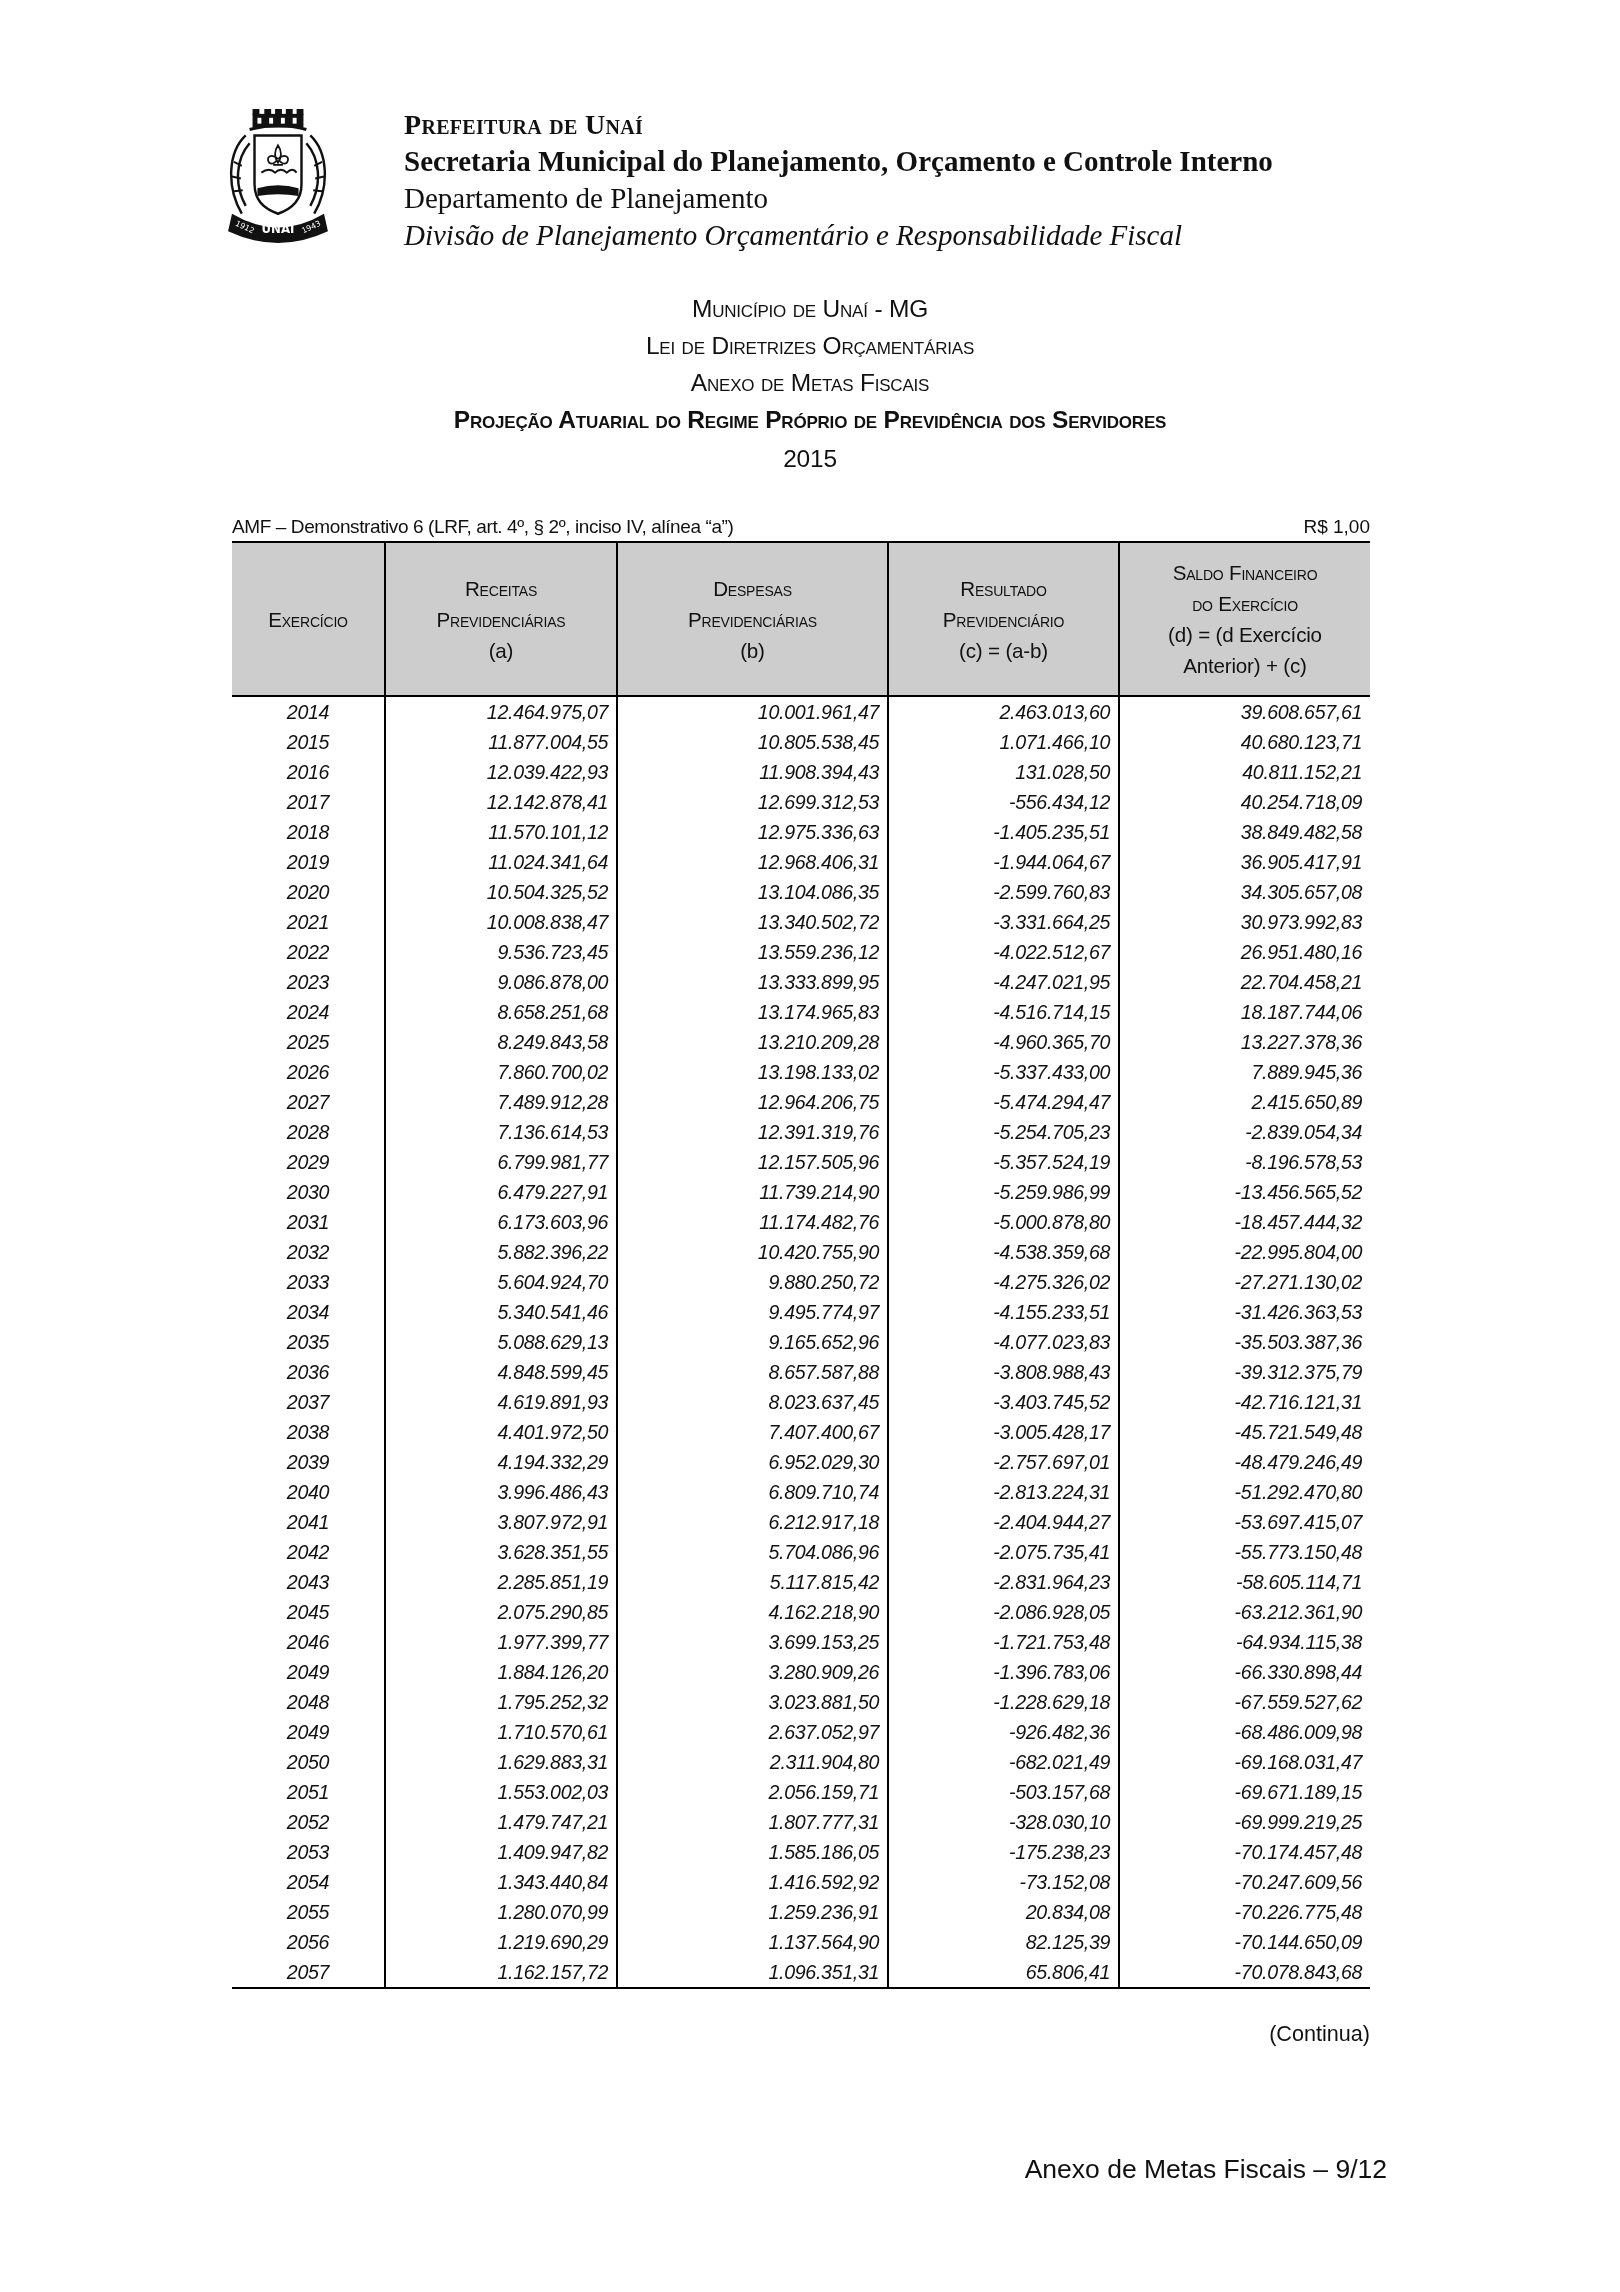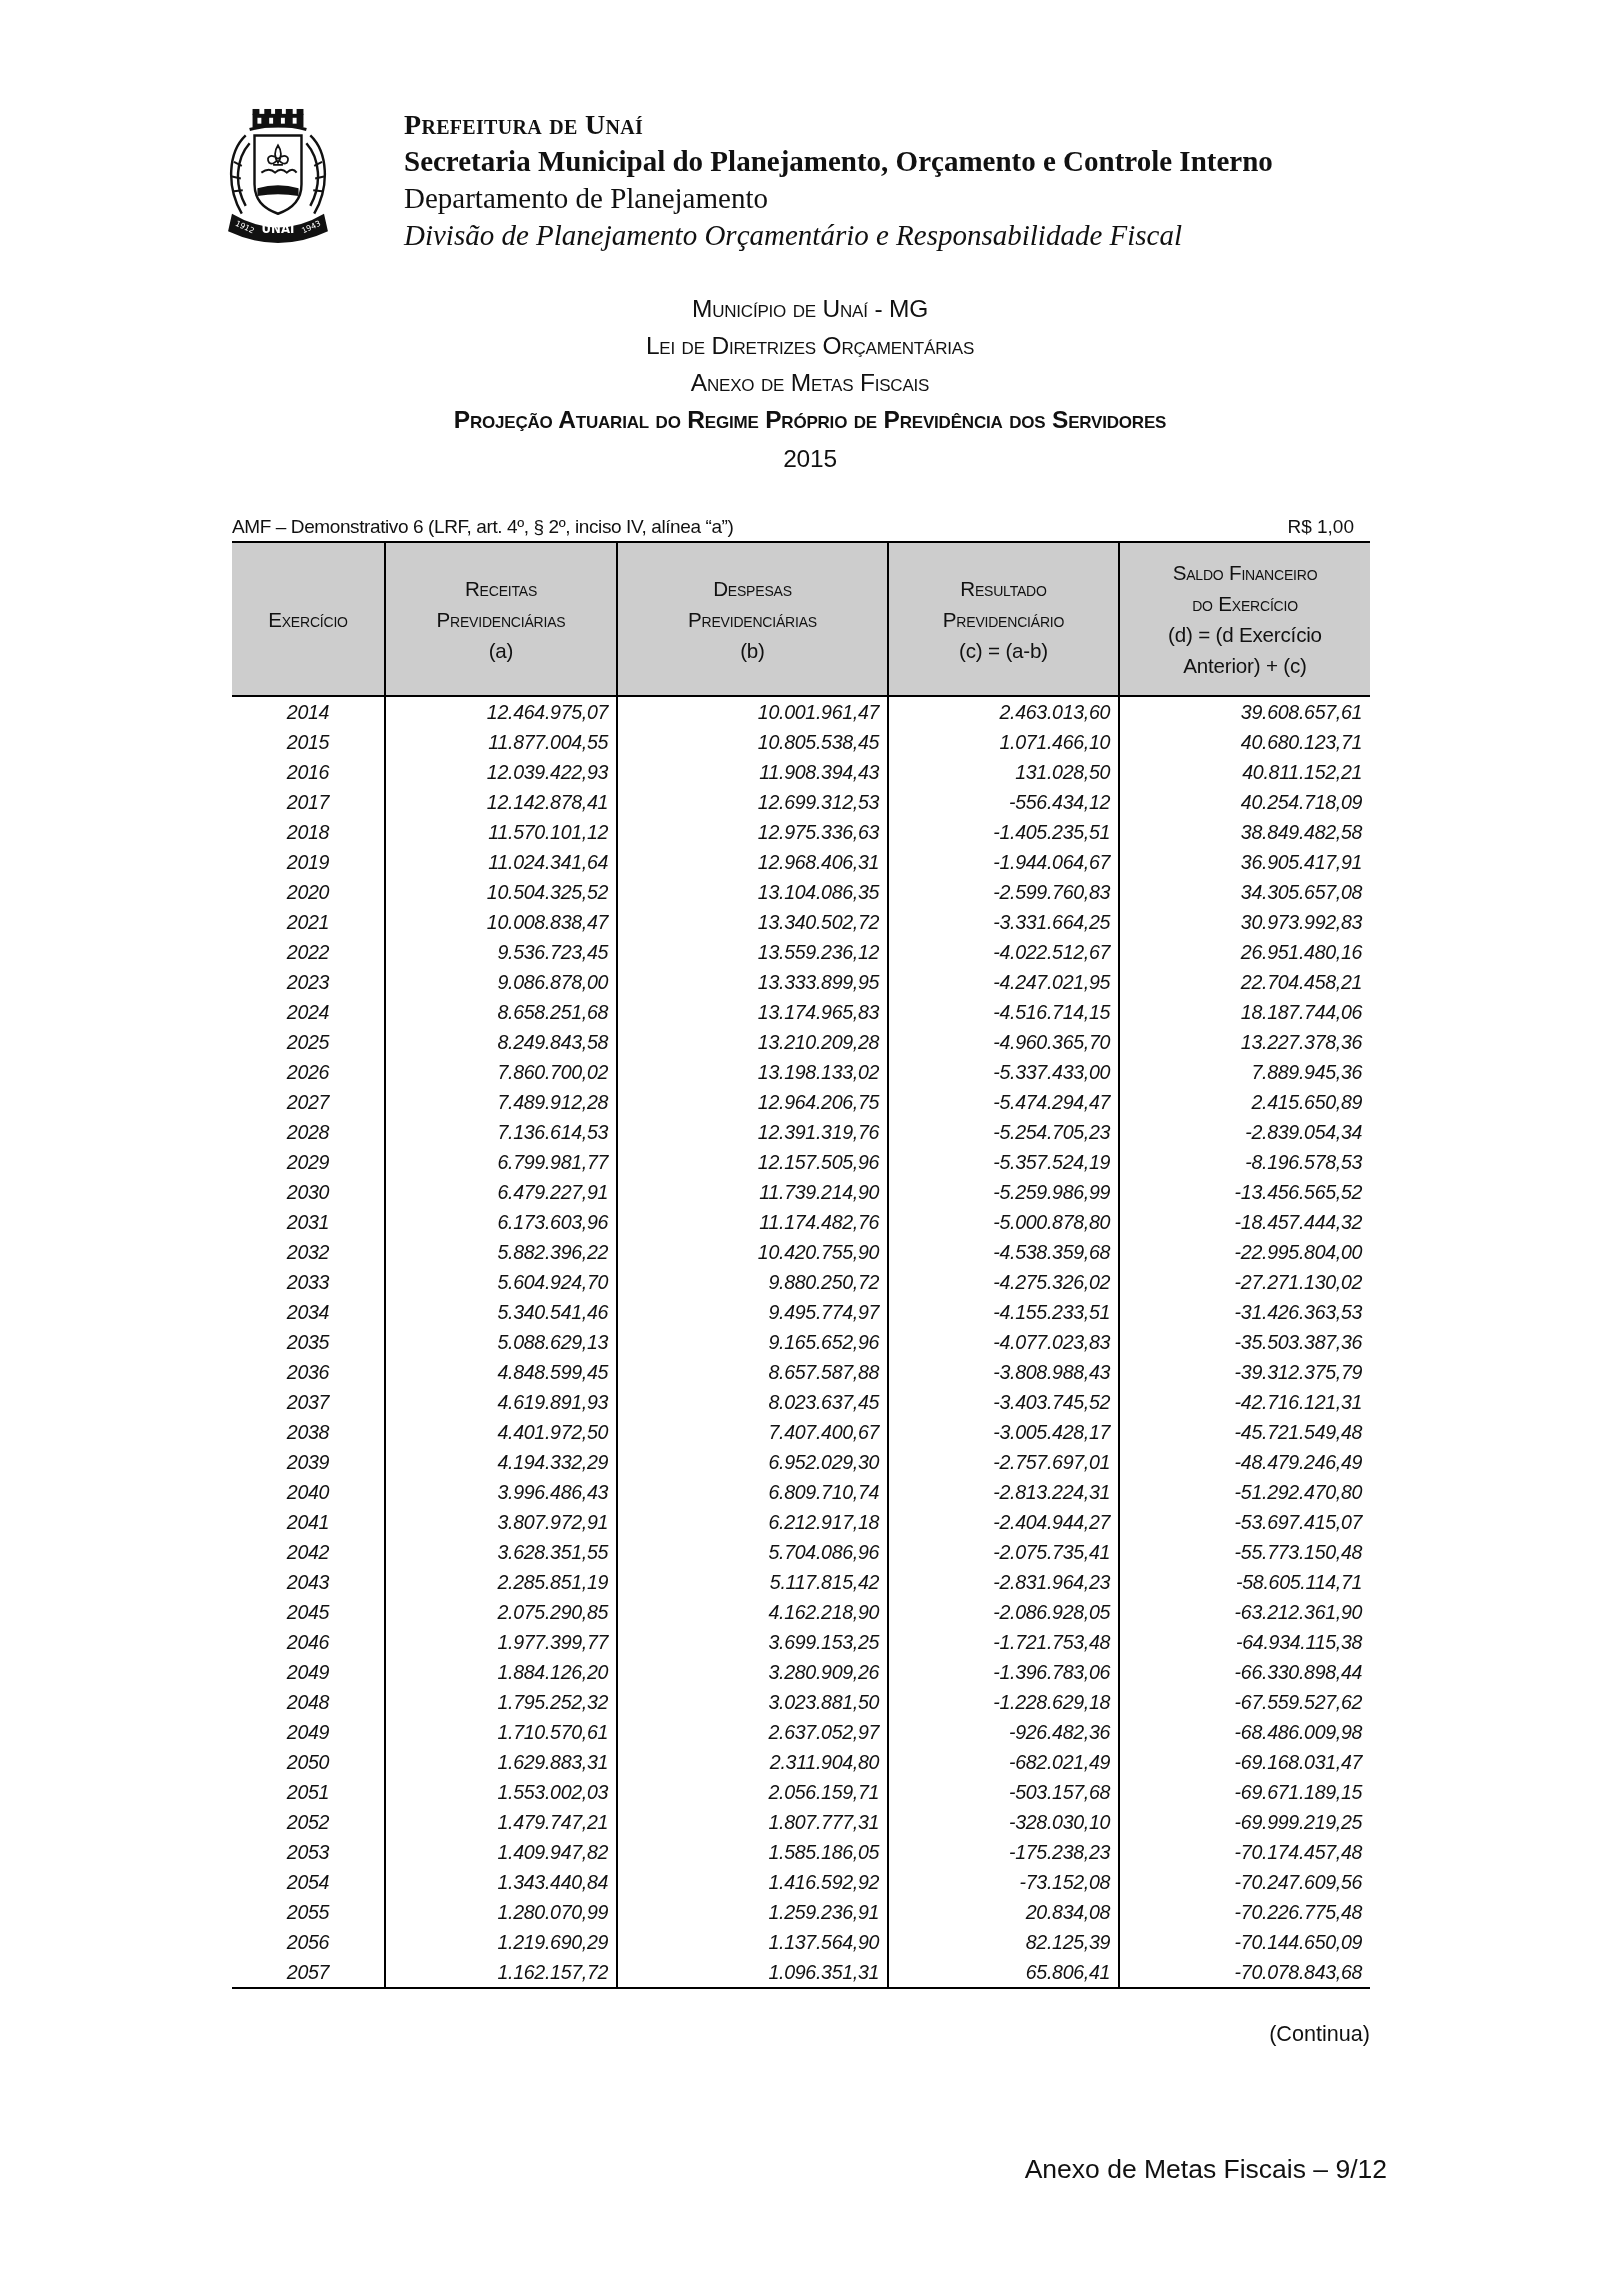--- a/index.html
+++ b/index.html
@@ -14,21 +14,21 @@
   .lh-italic { font-style: italic; }
 
   .titles { position: absolute; left: 0; width: 1620px; top: 290px; text-align: center; }
   .t-line { font-family: "Liberation Sans", "DejaVu Sans", sans-serif; font-variant: small-caps; font-size: 24.5px; line-height: 37px; letter-spacing: -0.2px; }
   .t-bold { font-weight: bold; }
   .t-year { font-variant: normal; margin-top: 2px; }
 
   .caption { position: absolute; left: 232px; width: 1138px; top: 512px; height: 29px;
     font-family: "Liberation Sans", "DejaVu Sans", sans-serif; font-size: 19px; line-height: 29px; }
   .caption .left { position: absolute; left: 0; top: 0; white-space: nowrap; letter-spacing: -0.4px; }
-  .caption .right { position: absolute; right: 16px; top: 0; }
+  .caption .right { position: absolute; right: 0; top: 0; }
 
   table.grid { position: absolute; left: 232px; top: 541px; width: 1138px; border-collapse: collapse; table-layout: fixed;
     font-family: "Liberation Sans", "DejaVu Sans", sans-serif; }
   table.grid thead tr { height: 154px; }
   table.grid th { background: #cdcdcd; font-weight: normal; font-variant: small-caps; font-size: 20.6px; line-height: 31px;
     text-align: center; vertical-align: middle; border-top: 2.9px solid #000; border-bottom: 2.9px solid #000; padding: 0 5.9px; letter-spacing: -0.2px; }
   table.grid th + th, table.grid td + td { border-left: 2px solid #000; }
   table.grid tbody tr { height: 30px; font-style: italic; }
   table.grid td { font-size: 19.6px; line-height: 30px; padding: 0; white-space: nowrap; letter-spacing: -0.3px; }
   table.grid td.yr { text-align: center; }

